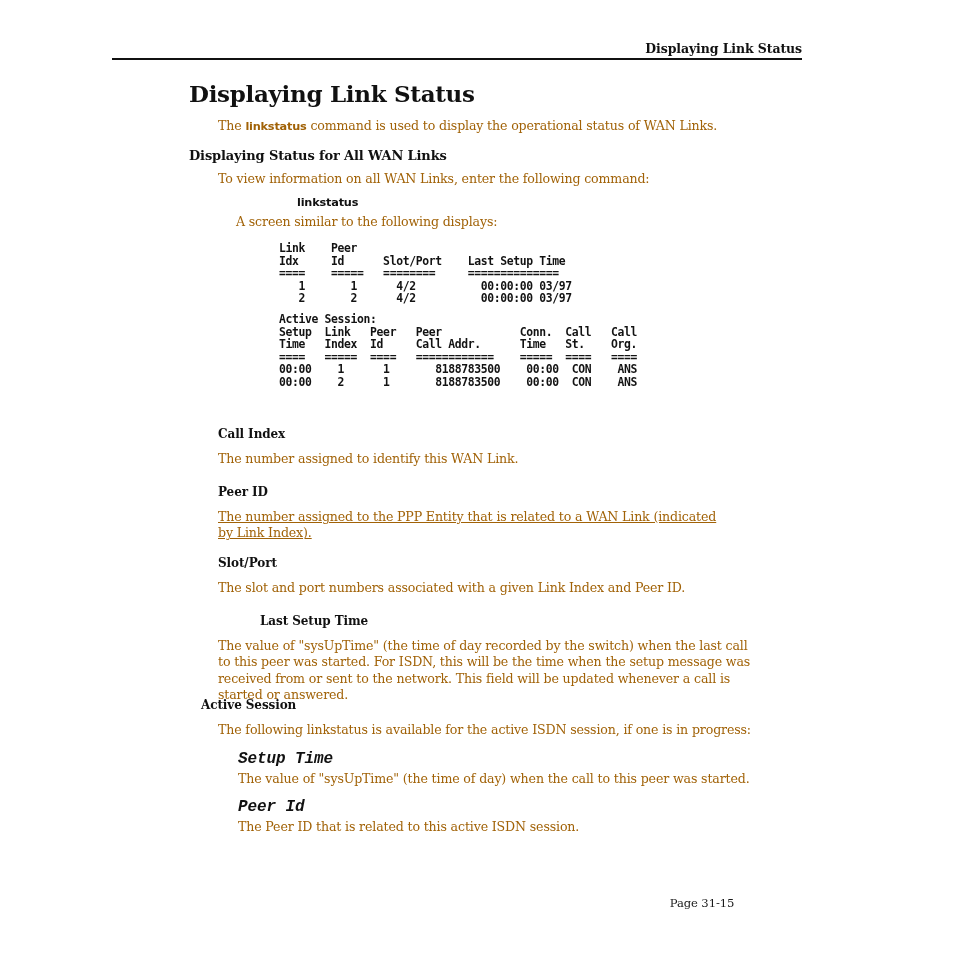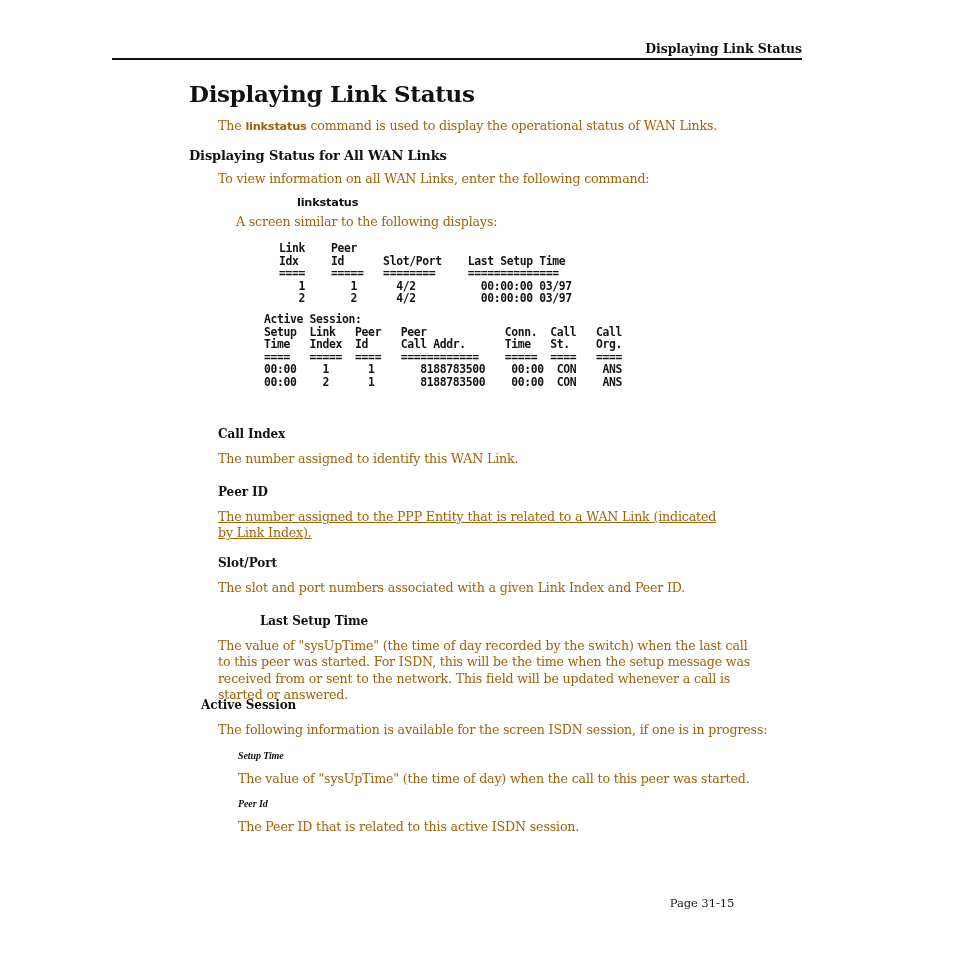--- a/index.html
+++ b/index.html
@@ -52,24 +52,24 @@
 
   .h3 {
     font-family:"DejaVu Serif", serif;
     font-weight:700;
     font-size:12px;
     letter-spacing:-0.1px;
     color:#111;
   }
 
   .h4 {
-    font-family:Liberation Serif, serif;
+    font-family:Liberation Mono, monospace;
     font-weight:700;
     font-style:italic;
-    font-size:10px;
+    font-size:16px;
     letter-spacing:-0.1px;
     color:#111;
   }
 
   .body-text {
     font-family:"DejaVu Serif", serif;
     font-size:12.6px;
     line-height:16.4px;
     color:#a16207;
     letter-spacing:-0.15px;
@@ -136,42 +136,42 @@
   <div class="abs cmd" style="left:297px; top:196px;">linkstatus</div>
 
   <div class="abs body-text" style="left:236px; top:214px; width:580px;">A screen similar to the following displays:</div>
 
   <div class="abs screen" style="left:279px; top:242px;"><span>Link    Peer</span>
 <span>Idx     Id      Slot/Port    Last Setup Time</span>
 <span>====    =====   ========     ==============</span>
 <span>   1       1      4/2          00:00:00 03/97</span>
 <span>   2       2      4/2          00:00:00 03/97</span></div>
 
-  <div class="abs screen" style="left:264px; top:313px;"><span>Active Session:</span>
+  <div class="abs screen" style="left:279px; top:313px;"><span>Active Session:</span>
 <span>Setup  Link   Peer   Peer            Conn.  Call   Call</span>
 <span>Time   Index  Id     Call Addr.      Time   St.    Org.</span>
 <span>====   =====  ====   ============    =====  ====   ====</span>
 <span>00:00    1      1       8188783500    00:00  CON    ANS</span>
 <span>00:00    2      1       8188783500    00:00  CON    ANS</span></div>
 
 
   <div class="abs h3" style="left:218px; top:427px;">Call Index</div>
   <div class="abs body-text" style="left:218px; top:451px; width:560px;">The number assigned to identify this WAN Link.</div>
 
   <div class="abs h3" style="left:218px; top:485px;">Peer ID</div>
   <div class="abs body-text" style="left:218px; top:509px; width:512px;text-decoration:underline;">The number assigned to the PPP Entity that is related to a WAN Link (indicated by Link Index).</div>
 
   <div class="abs h3" style="left:218px; top:556px;">Slot/Port</div>
   <div class="abs body-text" style="left:218px; top:580px; width:560px;">The slot and port numbers associated with a given Link Index and Peer ID.</div>
 
   <div class="abs h3" style="left:235px; top:614px;margin-left:25px;">Last Setup Time</div>
   <div class="abs body-text" style="left:218px; top:638px; width:540px;">The value of "sysUpTime" (the time of day recorded by the switch) when the last call to this peer was started. For ISDN, this will be the time when the setup message was received from or sent to the network. This field will be updated whenever a call is started or answered.</div>
 
   <div class="abs h3" style="left:201px; top:698px;">Active Session</div>
-  <div class="abs body-text" style="left:218px; top:722px; width:560px;">The following information is available for the screen ISDN session, if one is in progress:</div>
+  <div class="abs body-text" style="left:218px; top:722px; width:560px;">The following linkstatus is available for the active ISDN session, if one is in progress:</div>
 
   <div class="abs h4" style="left:238px; top:750px;">Setup Time</div>
   <div class="abs body-text" style="left:238px; top:771px; width:540px;">The value of "sysUpTime" (the time of day) when the call to this peer was started.</div>
 
   <div class="abs h4" style="left:238px; top:798px;">Peer Id</div>
   <div class="abs body-text" style="left:238px; top:819px; width:540px;">The Peer ID that is related to this active ISDN session.</div>
 
   <div class="footer">
     <span>Page 31-15</span>
   </div>

